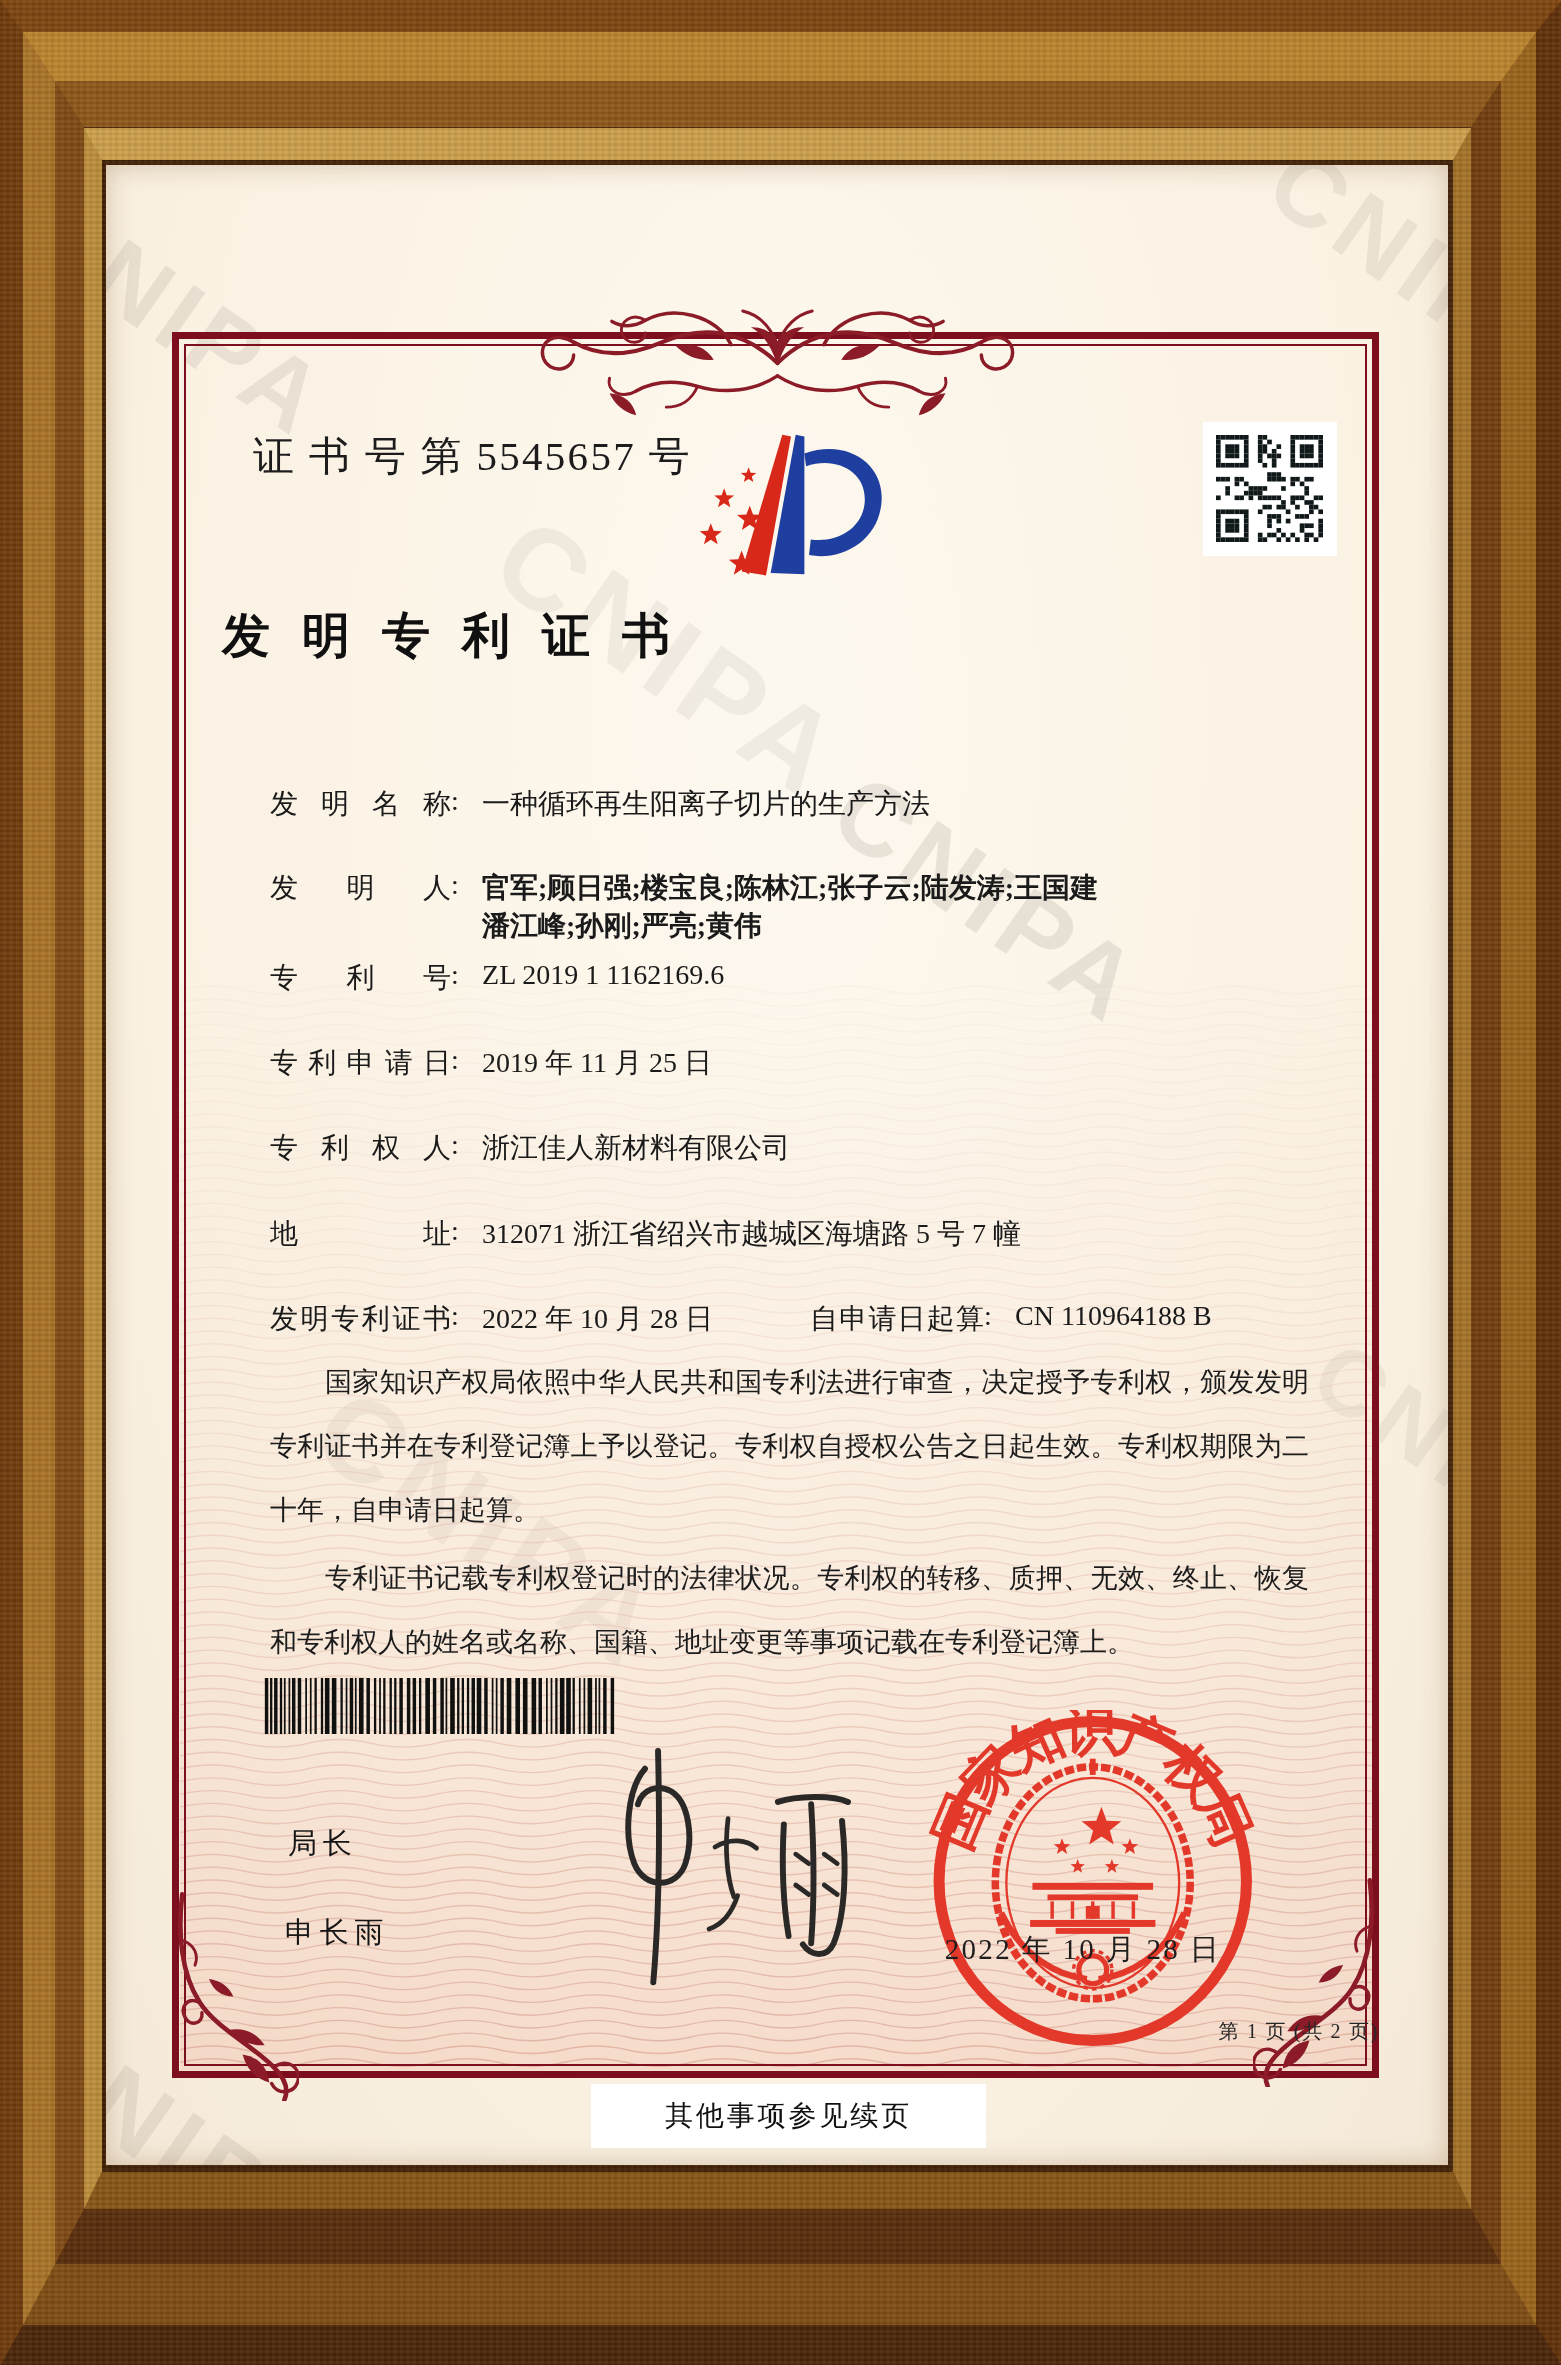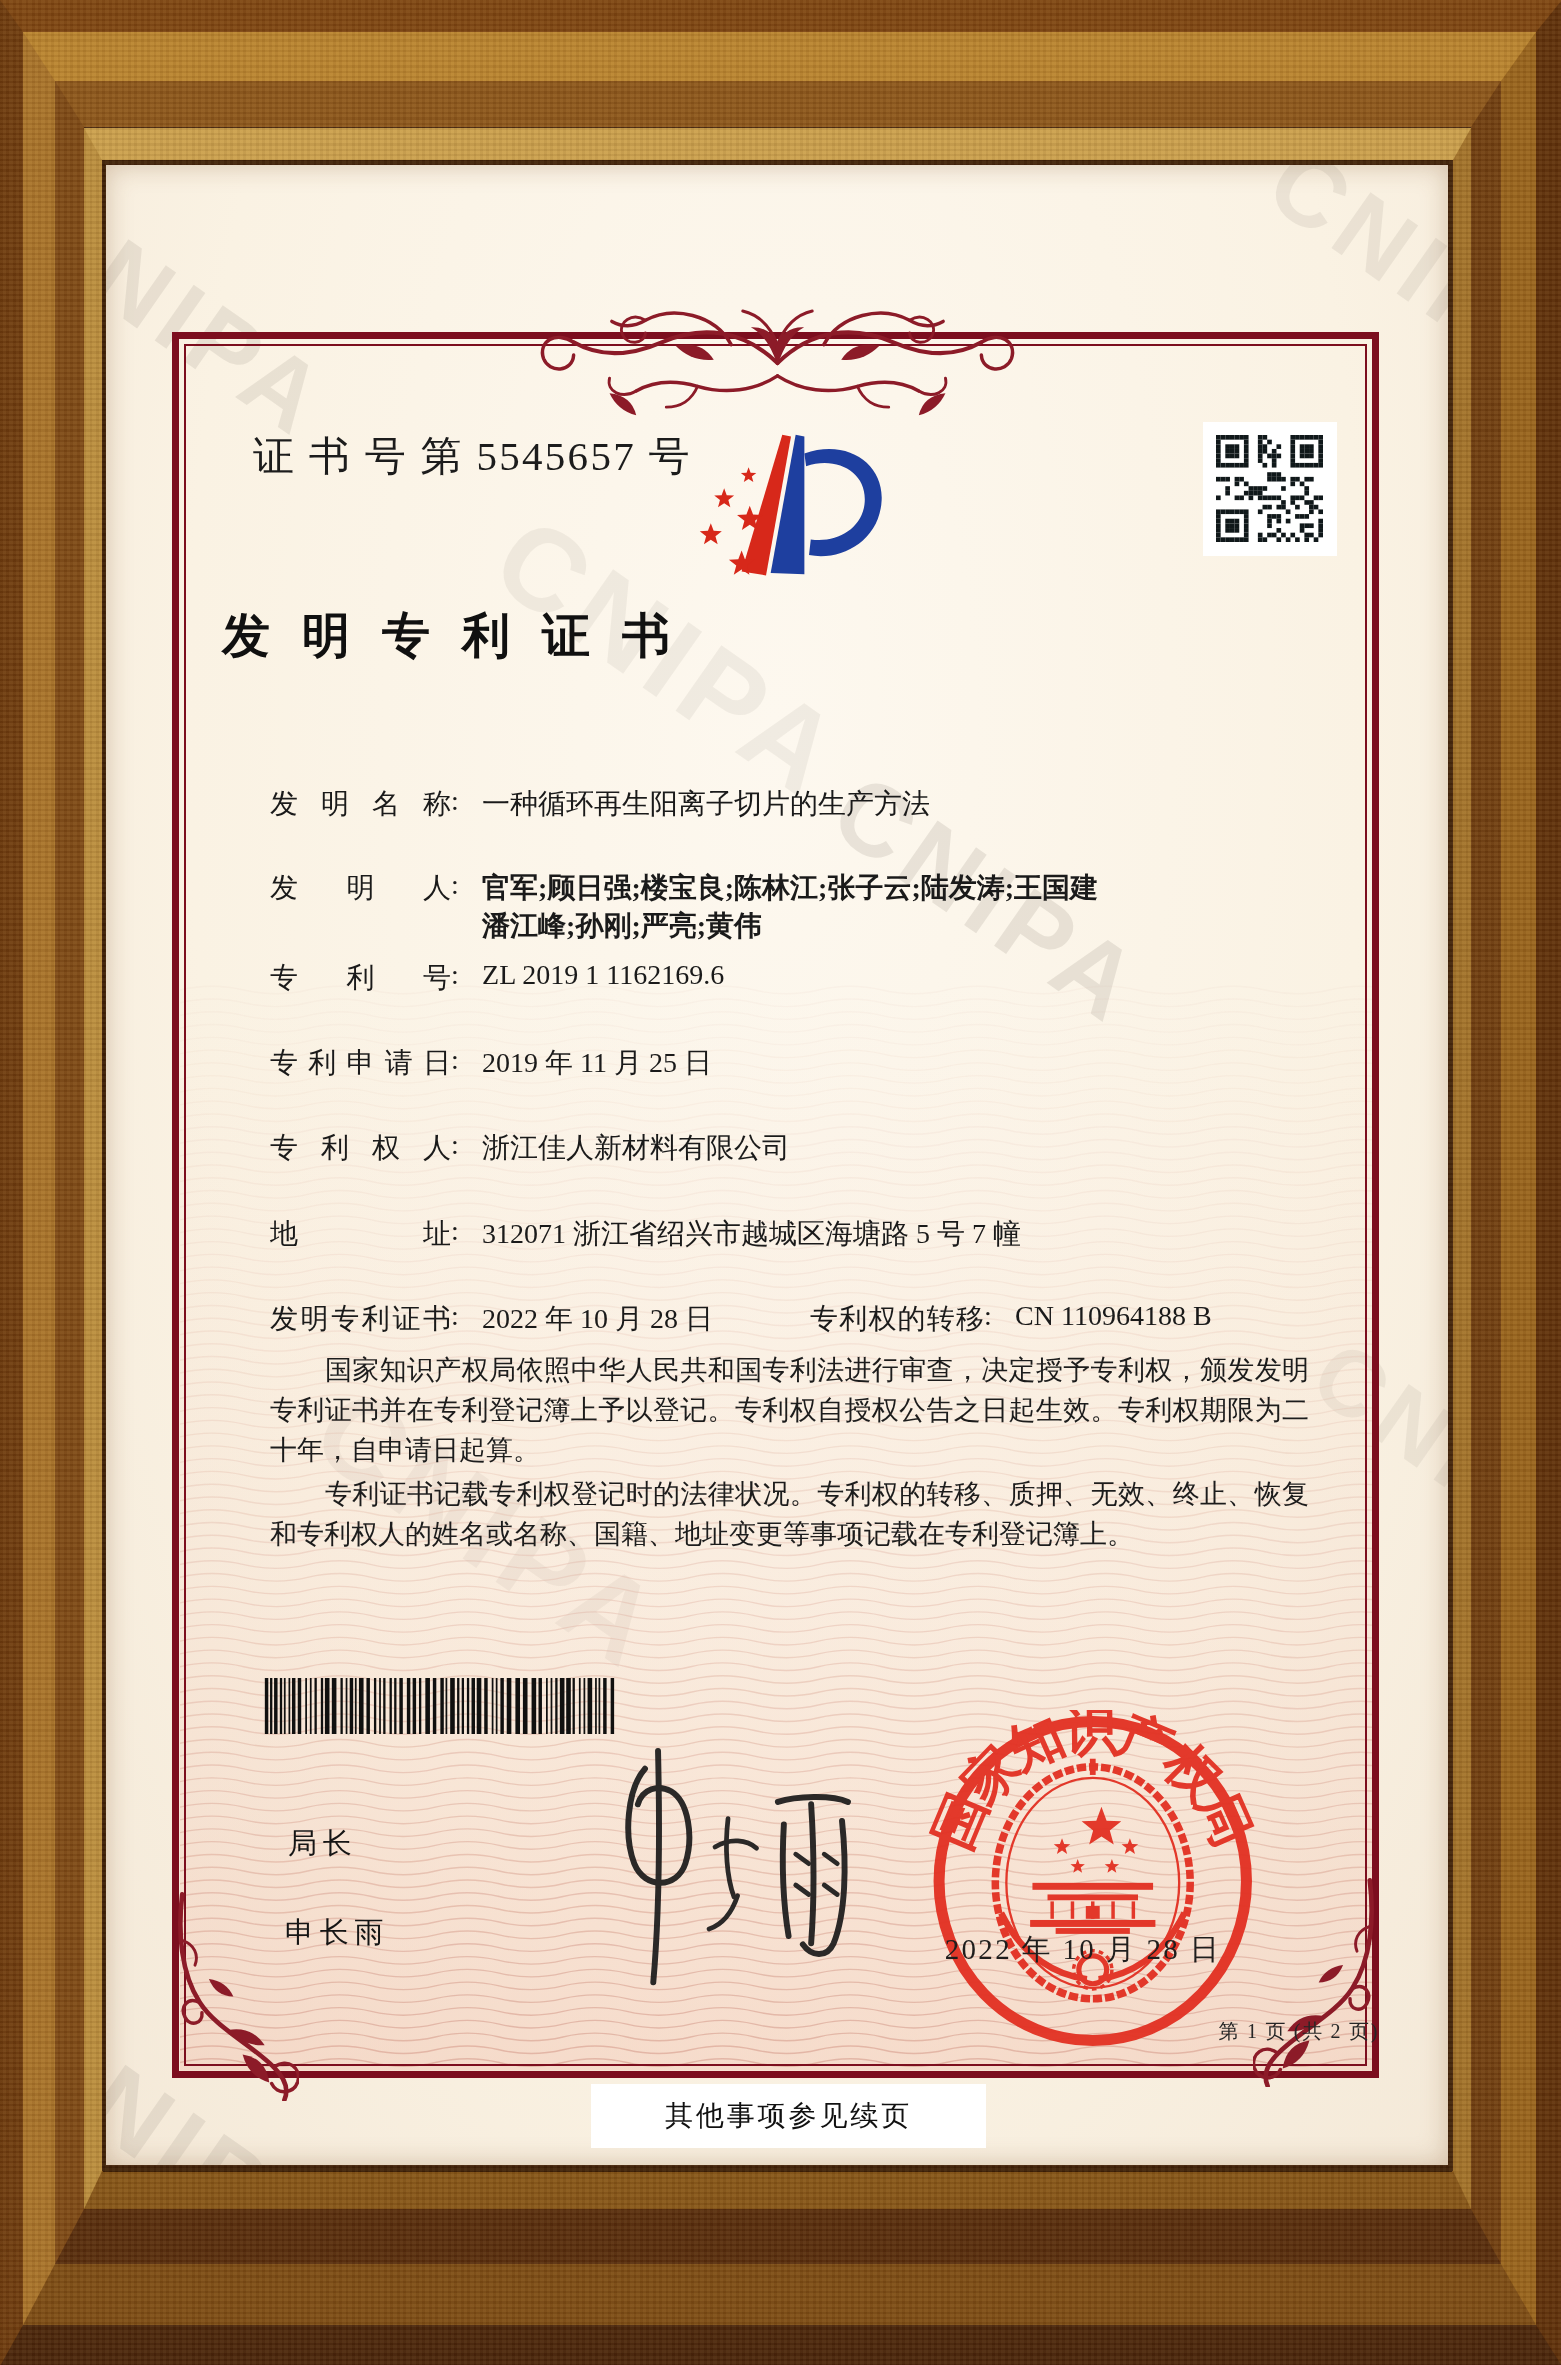--- a/index.html
+++ b/index.html
@@ -26,21 +26,21 @@
   .inner-border::after{content:"";position:absolute;inset:5.2px;border:2.9px solid #7c0e1e;}
   .cert-no{position:absolute;left:147px;top:264px;font-size:41px;letter-spacing:2.3px;color:#1c1c1c;}
   .title{position:absolute;left:84px;top:439px;width:1207px;text-align:left;
          font-size:48px;font-weight:600;letter-spacing:32px;text-indent:32px;color:#101010;}
   .row{position:absolute;left:164px;font-size:28px;color:#1a1a1a;white-space:nowrap;}
   .lbl{display:inline-block;width:181px;text-align:justify;text-align-last:justify;vertical-align:top;}
   .colon{display:inline-block;vertical-align:top;}
   .val{display:inline-block;margin-left:16.3px;vertical-align:top;}
   .val2{line-height:38px;font-weight:bold;}
   .grp2{position:absolute;left:540px;top:0;}
-  .paras{position:absolute;left:164px;top:1185px;width:1039px;font-size:27px;line-height:40px;
+  .paras{position:absolute;left:164px;top:1185px;width:1039px;font-size:27px;line-height:64px;
          color:#1c1c1c;text-align:justify;}
   .paras p{margin:0 0 3.5px 0;text-indent:55px;}
   .officer{position:absolute;font-size:29px;letter-spacing:5.8px;color:#151515;}
   .page-info{position:absolute;left:66px;top:1853px;width:1207px;text-align:right;
              font-size:20px;color:#262626;letter-spacing:1.7px;}
   .cont-strip{position:absolute;left:485px;top:1919px;width:395px;height:64px;background:#ffffff;
               text-align:center;line-height:64px;font-size:28px;letter-spacing:2.9px;color:#111;}
   .abs{position:absolute;}
 </style>
 </head>
@@ -476,21 +476,21 @@
       <span class="val">浙江佳人新材料有限公司</span>
     </div>
     <div class="row" style="top:1050px">
       <span class="lbl">地址</span><span class="colon">:</span>
       <span class="val">312071 浙江省绍兴市越城区海塘路 5 号 7 幢</span>
     </div>
     <div class="row" style="top:1135px;width:1045px">
       <span class="lbl">发明专利证书</span><span class="colon">:</span>
       <span class="val">2022 年 10 月 28 日</span>
       <span class="grp2">
-        <span class="lbl" style="width:174px">专利权的转移</span><span class="colon">:</span>
+        <span class="lbl" style="width:174px">自申请日起算</span><span class="colon">:</span>
         <span class="val">CN 110964188 B</span>
       </span>
     </div>
 
     <div class="paras">
       <p>国家知识产权局依照中华人民共和国专利法进行审查，决定授予专利权，颁发发明专利证书并在专利登记簿上予以登记。专利权自授权公告之日起生效。专利权期限为二十年，自申请日起算。</p>
       <p>专利证书记载专利权登记时的法律状况。专利权的转移、质押、无效、终止、恢复和专利权人的姓名或名称、国籍、地址变更等事项记载在专利登记簿上。</p>
     </div>
 
     <svg id="barcode" class="abs" style="left:158px;top:1513px" width="355" height="56" viewBox="0 0 612 97">

